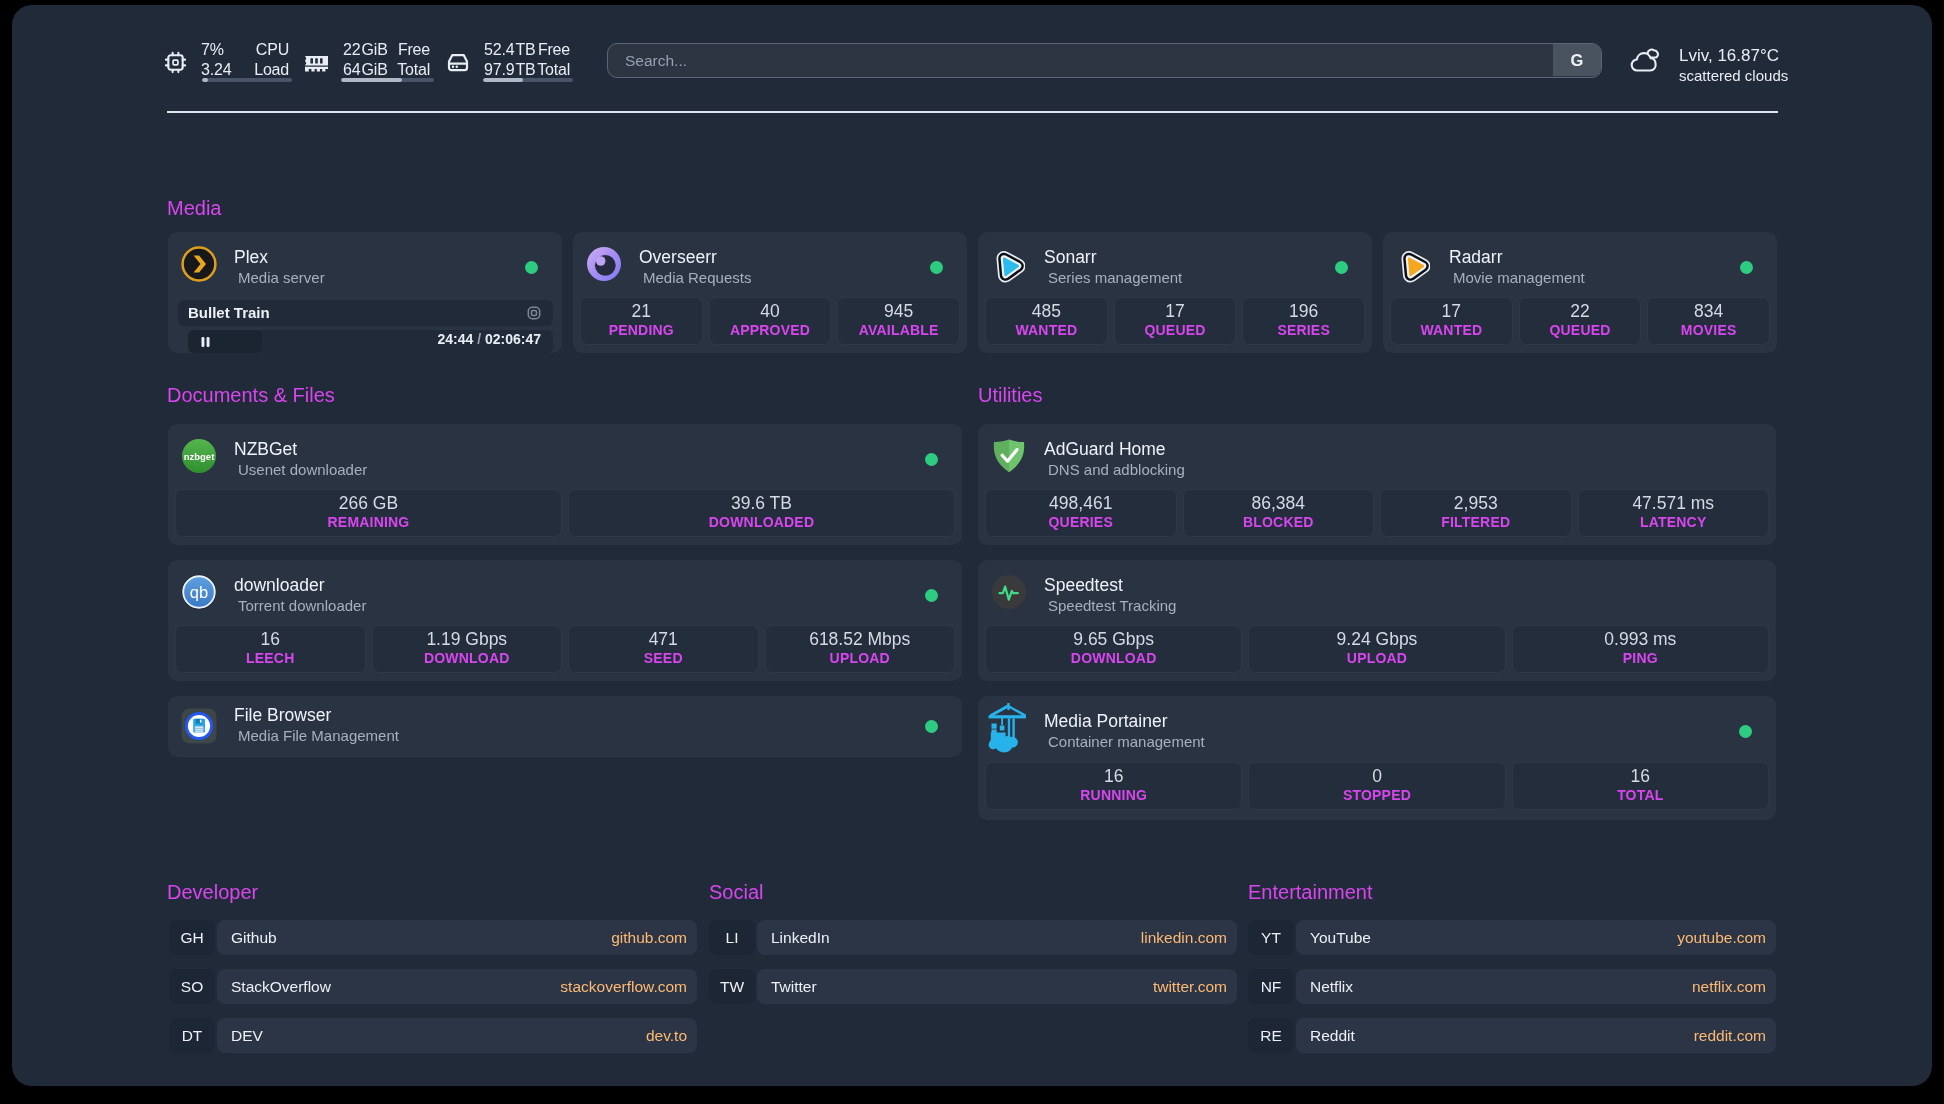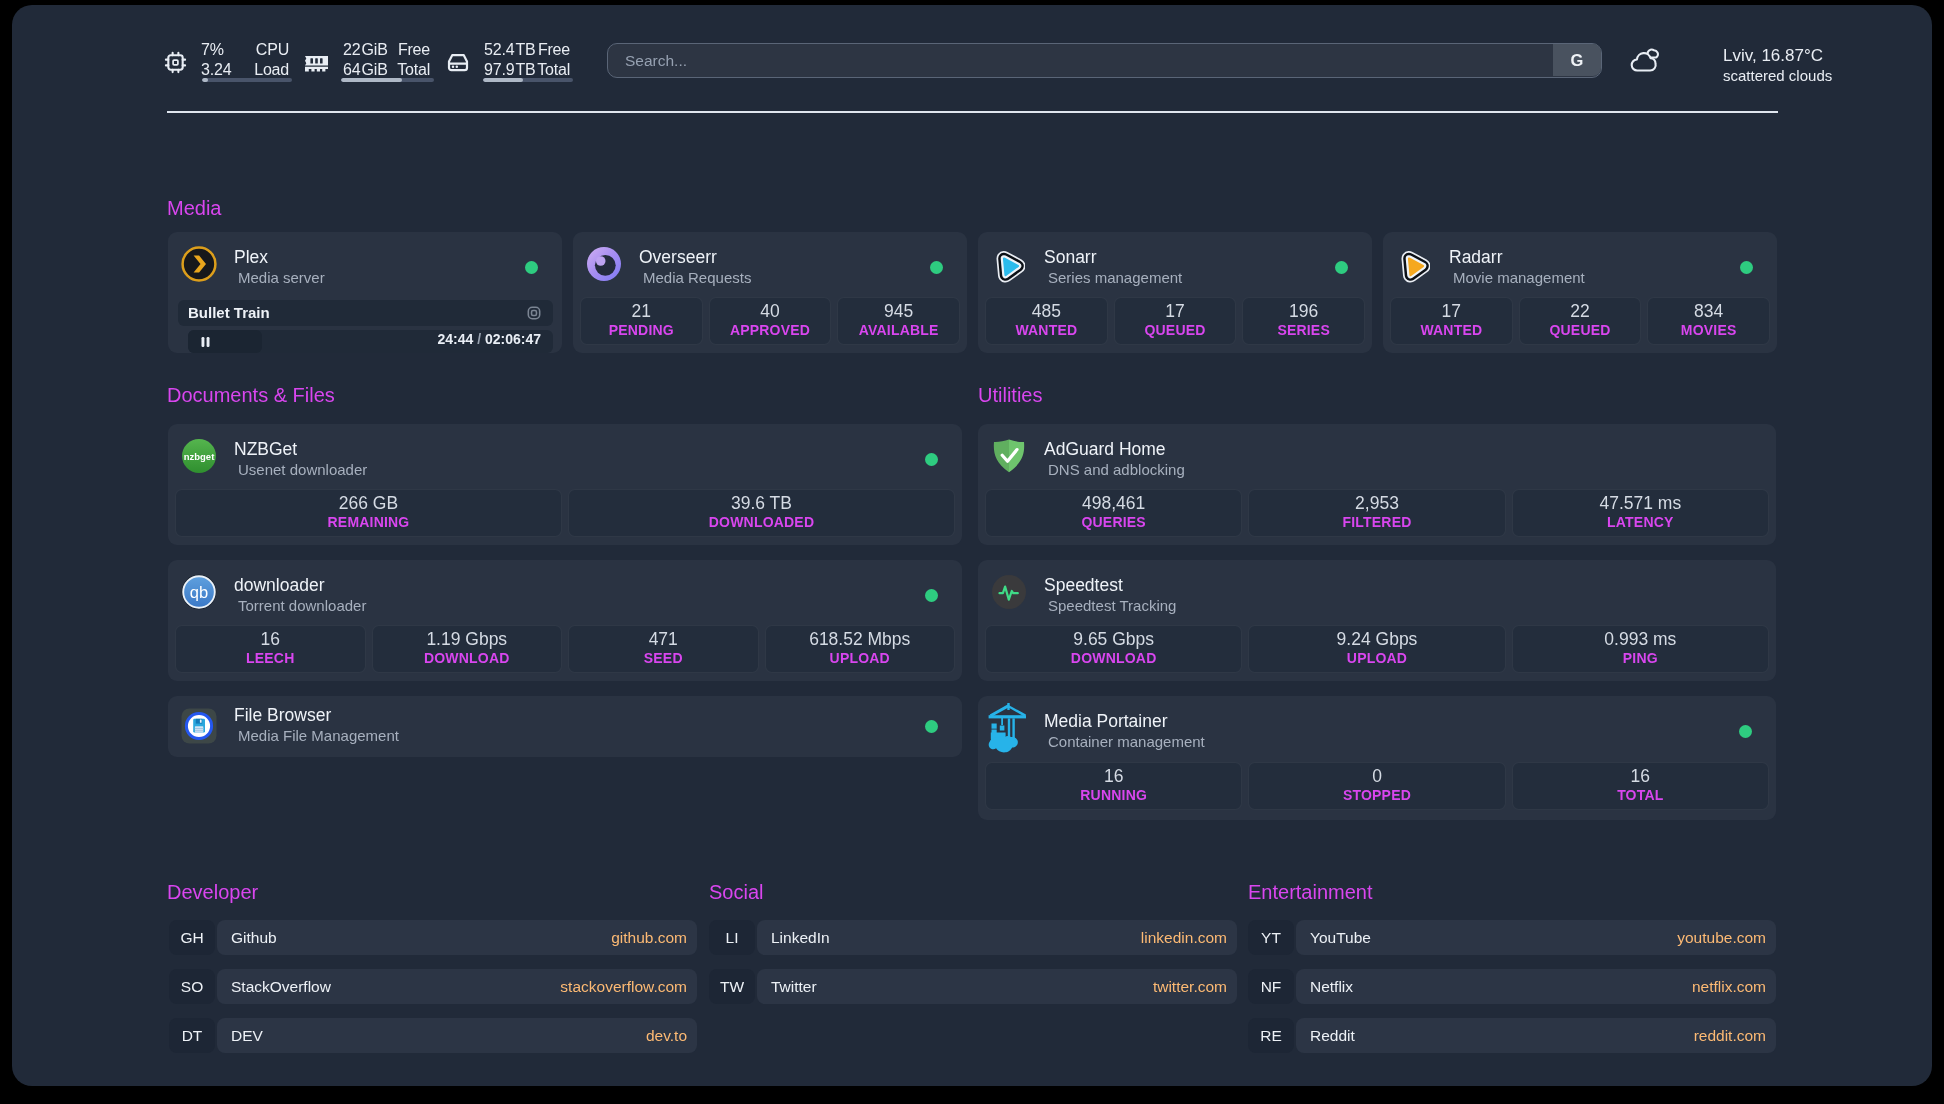--- a/index.html
+++ b/index.html
@@ -14,21 +14,21 @@
 .mtext .r { position:absolute; right:0; top:0; white-space:nowrap; text-align:right; }
 .mbar { position:absolute; top:72.5px; height:4px; border-radius:2px; background:#49546a; overflow:hidden; }
 .mbar i { display:block; height:4px; border-radius:2px; background:#aeb8c6; }
 
 #search { position:absolute; left:595px; top:38px; width:995px; height:35px;
   background:rgba(255,255,255,.055); border:1.5px solid #5a6577; border-radius:10px; }
 #search .ph { position:absolute; left:17px; top:8px; font-size:15.5px; color:#96a1b1; }
 #search .g { position:absolute; right:0; top:0; width:48px; height:32px; background:#49525f;
   border-radius:0 8px 8px 0; color:#f0f3f7; font-size:16.5px; font-weight:600; line-height:32px; text-align:center; }
 
-#wtext { position:absolute; left:1667px; top:40px; color:#e9edf3;margin-left:44px; }
+#wtext { position:absolute; left:1667px; top:40px; color:#e9edf3; }
 #wtext .t1 { font-size:17px; line-height:21px; }
 #wtext .t2 { font-size:15px; line-height:19px; }
 
 #divider { position:absolute; left:155px; top:106px; width:1611px; height:2px; background:#dfe5ee; }
 
 .stitle { position:absolute; color:#d946ef; font-size:20px; line-height:30px; font-weight:400; letter-spacing:0; }
 .card { position:absolute; background:#2a3342; border-radius:9px; }
 .cicon { position:absolute; left:13px; top:14px; width:36px; height:36px; }
 .ctitle { position:absolute; left:66px; top:15px; font-size:17.5px; line-height:21px; color:#eff3f8; font-weight:500; }
 .csub { position:absolute; left:70px; top:37px; font-size:15px; line-height:18px; color:#a7b0be; }
@@ -322,20 +322,24 @@
         </defs>
       <path d="M18 1.6C22.8 3.3 28.2 4.1 33 3.9 33.8 14.2 32.3 24.3 18 34.2 3.7 24.3 2.2 14.2 3 3.9 7.8 4.1 13.2 3.3 18 1.6Z" fill="url(#adg)"></path>
       <path d="M11.2 17.3l5.3 6L26 11.6" fill="none" stroke="#fff" stroke-width="3.2" stroke-linecap="round" stroke-linejoin="round"></path>
     </svg>
     <div class="ctitle">AdGuard Home</div>
     <div class="csub">DNS and adblocking</div>
     <div class="stats">
       <div class="tile">
           <div class="n">498,461</div>
           <div class="b">QUERIES</div>
+        </div>
+      <div class="tile">
+          <div class="n">86,384</div>
+          <div class="b">BLOCKED</div>
         </div>
       <div class="tile">
           <div class="n">2,953</div>
           <div class="b">FILTERED</div>
         </div>
       <div class="tile">
           <div class="n">47.571 ms</div>
           <div class="b">LATENCY</div>
         </div>
     </div>

